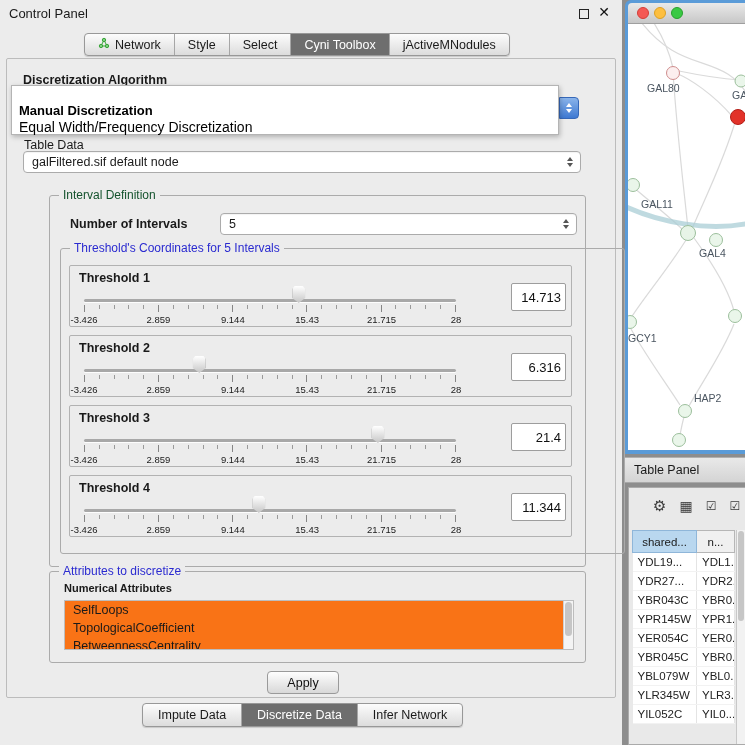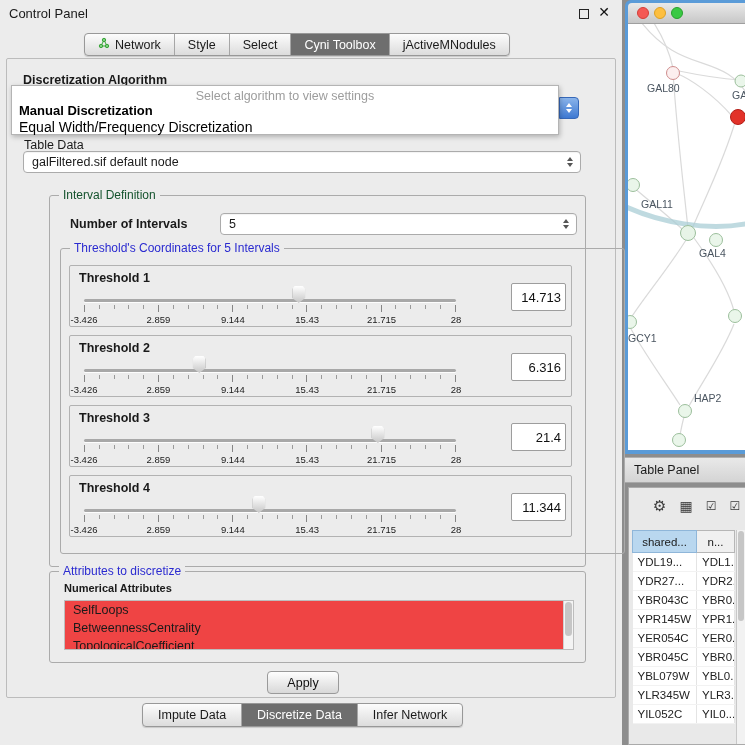--- a/index.html
+++ b/index.html
@@ -58,21 +58,21 @@
 .thumb{position:absolute;top:0;width:13px;height:17px;transform:translateX(-50%);background:linear-gradient(#ffffff,#c6c6c6);clip-path:polygon(50% 100%,0 70%,0 18%,18% 0,82% 0,100% 18%,100% 70%);filter:drop-shadow(0 0 1px rgba(0,0,0,0.55));cursor:default;}
 .ticks{position:absolute;left:6px;right:6px;top:19px;height:8px;display:flex;justify-content:space-between;align-items:flex-start;}
 .tick{width:1px;height:4px;background:#9a9a9a;}
 .tick.major{height:7px;background:#868686;}
 .scale-labels{position:absolute;left:6px;right:6px;top:28px;height:11px;font-size:9.5px;color:#1a1a1a;}
 .scale-labels span{position:absolute;transform:translateX(-50%);white-space:nowrap;}
 .th-value{position:absolute;right:5px;top:17px;width:55px;height:28px;border:1px solid #9d9d9d;border-radius:2px;background:#fff;font-size:13px;text-align:right;padding:0 4px;font-family:inherit;color:#111;}
 
 .group-attrs{left:42px;top:512px;width:537px;height:92px;}
 .na-title{position:absolute;left:14px;top:10px;font-weight:700;font-size:11px;}
-.attr-list{position:absolute;left:14px;top:28px;width:510px;height:50px;background:#ef4444;border:1px solid #bdbdbd;overflow:hidden;}
+.attr-list{position:absolute;left:14px;top:28px;width:510px;height:50px;background:#f97316;border:1px solid #bdbdbd;overflow:hidden;}
 .attr-item{padding-left:8px;font-size:12.5px;line-height:18px;white-space:nowrap;}
 .list-sb{position:absolute;right:0;top:0;bottom:0;width:10px;background:#f4f4f4;border-left:1px solid #d0d0d0;}
 .sb-thumb{position:absolute;left:1px;right:1px;top:1px;height:34px;background:#c6c6c6;border-radius:4px;}
 
 .apply-btn{position:absolute;left:260px;top:612px;width:72px;height:23px;border:1px solid #9a9a9a;border-radius:4px;background:linear-gradient(#fefefe,#d8d8d8);font-size:12.5px;font-family:inherit;color:#111;}
 
 .bottom-tabs{position:absolute;left:142px;top:703px;height:24px;display:flex;border:1px solid #989898;border-radius:4px;overflow:hidden;background:linear-gradient(#fcfcfc,#dcdcdc);box-shadow:0 1px 1px rgba(0,0,0,0.15);}
 .btab{display:flex;align-items:center;padding:0 15px;font-size:12.5px;border-right:1px solid #a6a6a6;white-space:nowrap;cursor:default;}
 .btab:last-child{border-right:0;}
 .btab.selected{background:#6e6e6e;color:#fff;}
@@ -143,21 +143,20 @@
   <div class="cp-body">
 
     <div class="algo-label">Discretization Algorithm</div>
 
     <div class="algo-combo-btn">
       <span class="tri tri-up"></span>
       <span class="tri tri-down"></span>
     </div>
 
     <div class="dropdown">
-      <div class="dd-hint">Select algorithm to view settings</div>
       <div class="dd-opt1">Manual Discretization</div>
       <div class="dd-opt2">Equal Width/Frequency Discretization</div>
     </div>
 
     <div class="td-label">Table Data</div>
     <div class="combo td-combo">
       <span class="combo-text">galFiltered.sif default node</span>
       <span class="arrows">
           <span class="arrow-up"></span>
           <span class="arrow-down"></span>
@@ -367,22 +366,22 @@
           <input class="th-value" value="11.344" style="">
         </div>
       </div>
     </div>
 
     <div class="group group-attrs">
       <span class="legend blue">Attributes to discretize</span>
       <div class="na-title">Numerical Attributes</div>
       <div class="attr-list">
         <div class="attr-item">SelfLoops</div>
+        <div class="attr-item">TopologicalCoefficient</div>
         <div class="attr-item">BetweennessCentrality</div>
-        <div class="attr-item">TopologicalCoefficient</div>
         <div class="list-sb">
             <div class="sb-thumb"></div>
           </div>
       </div>
     </div>
 
     <button class="apply-btn">Apply</button>
   </div>
 
   <div class="bottom-tabs">

